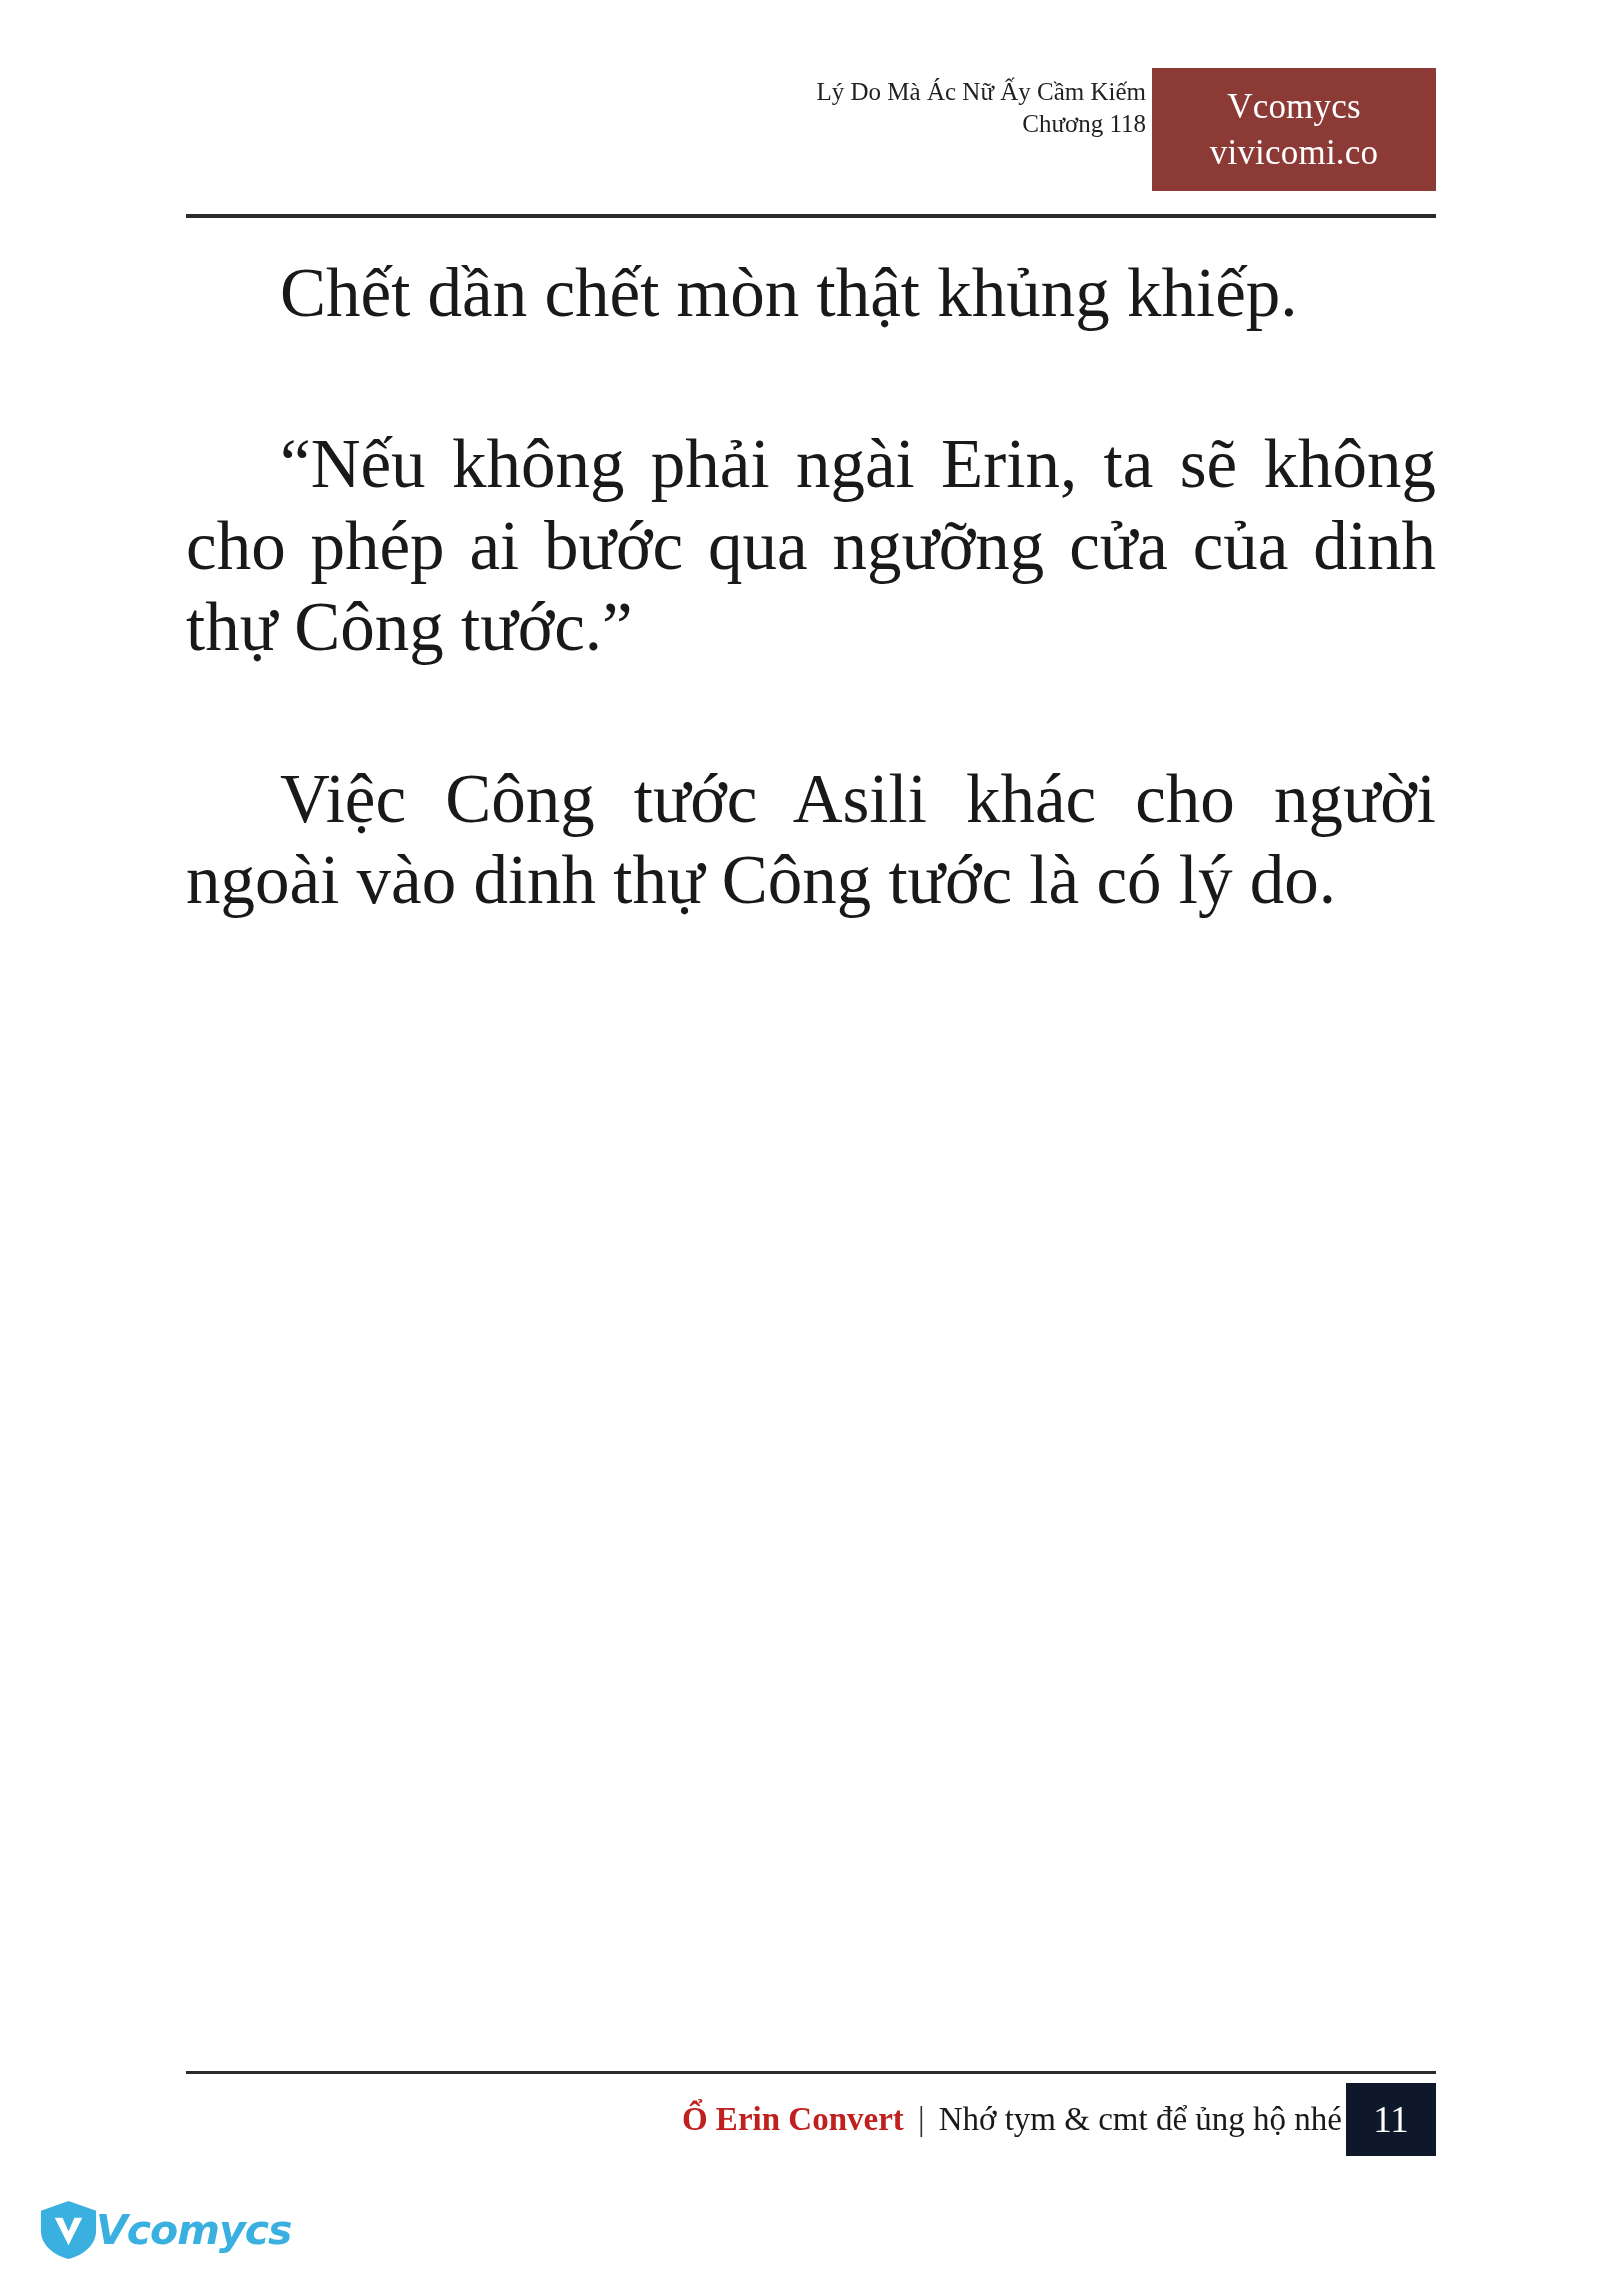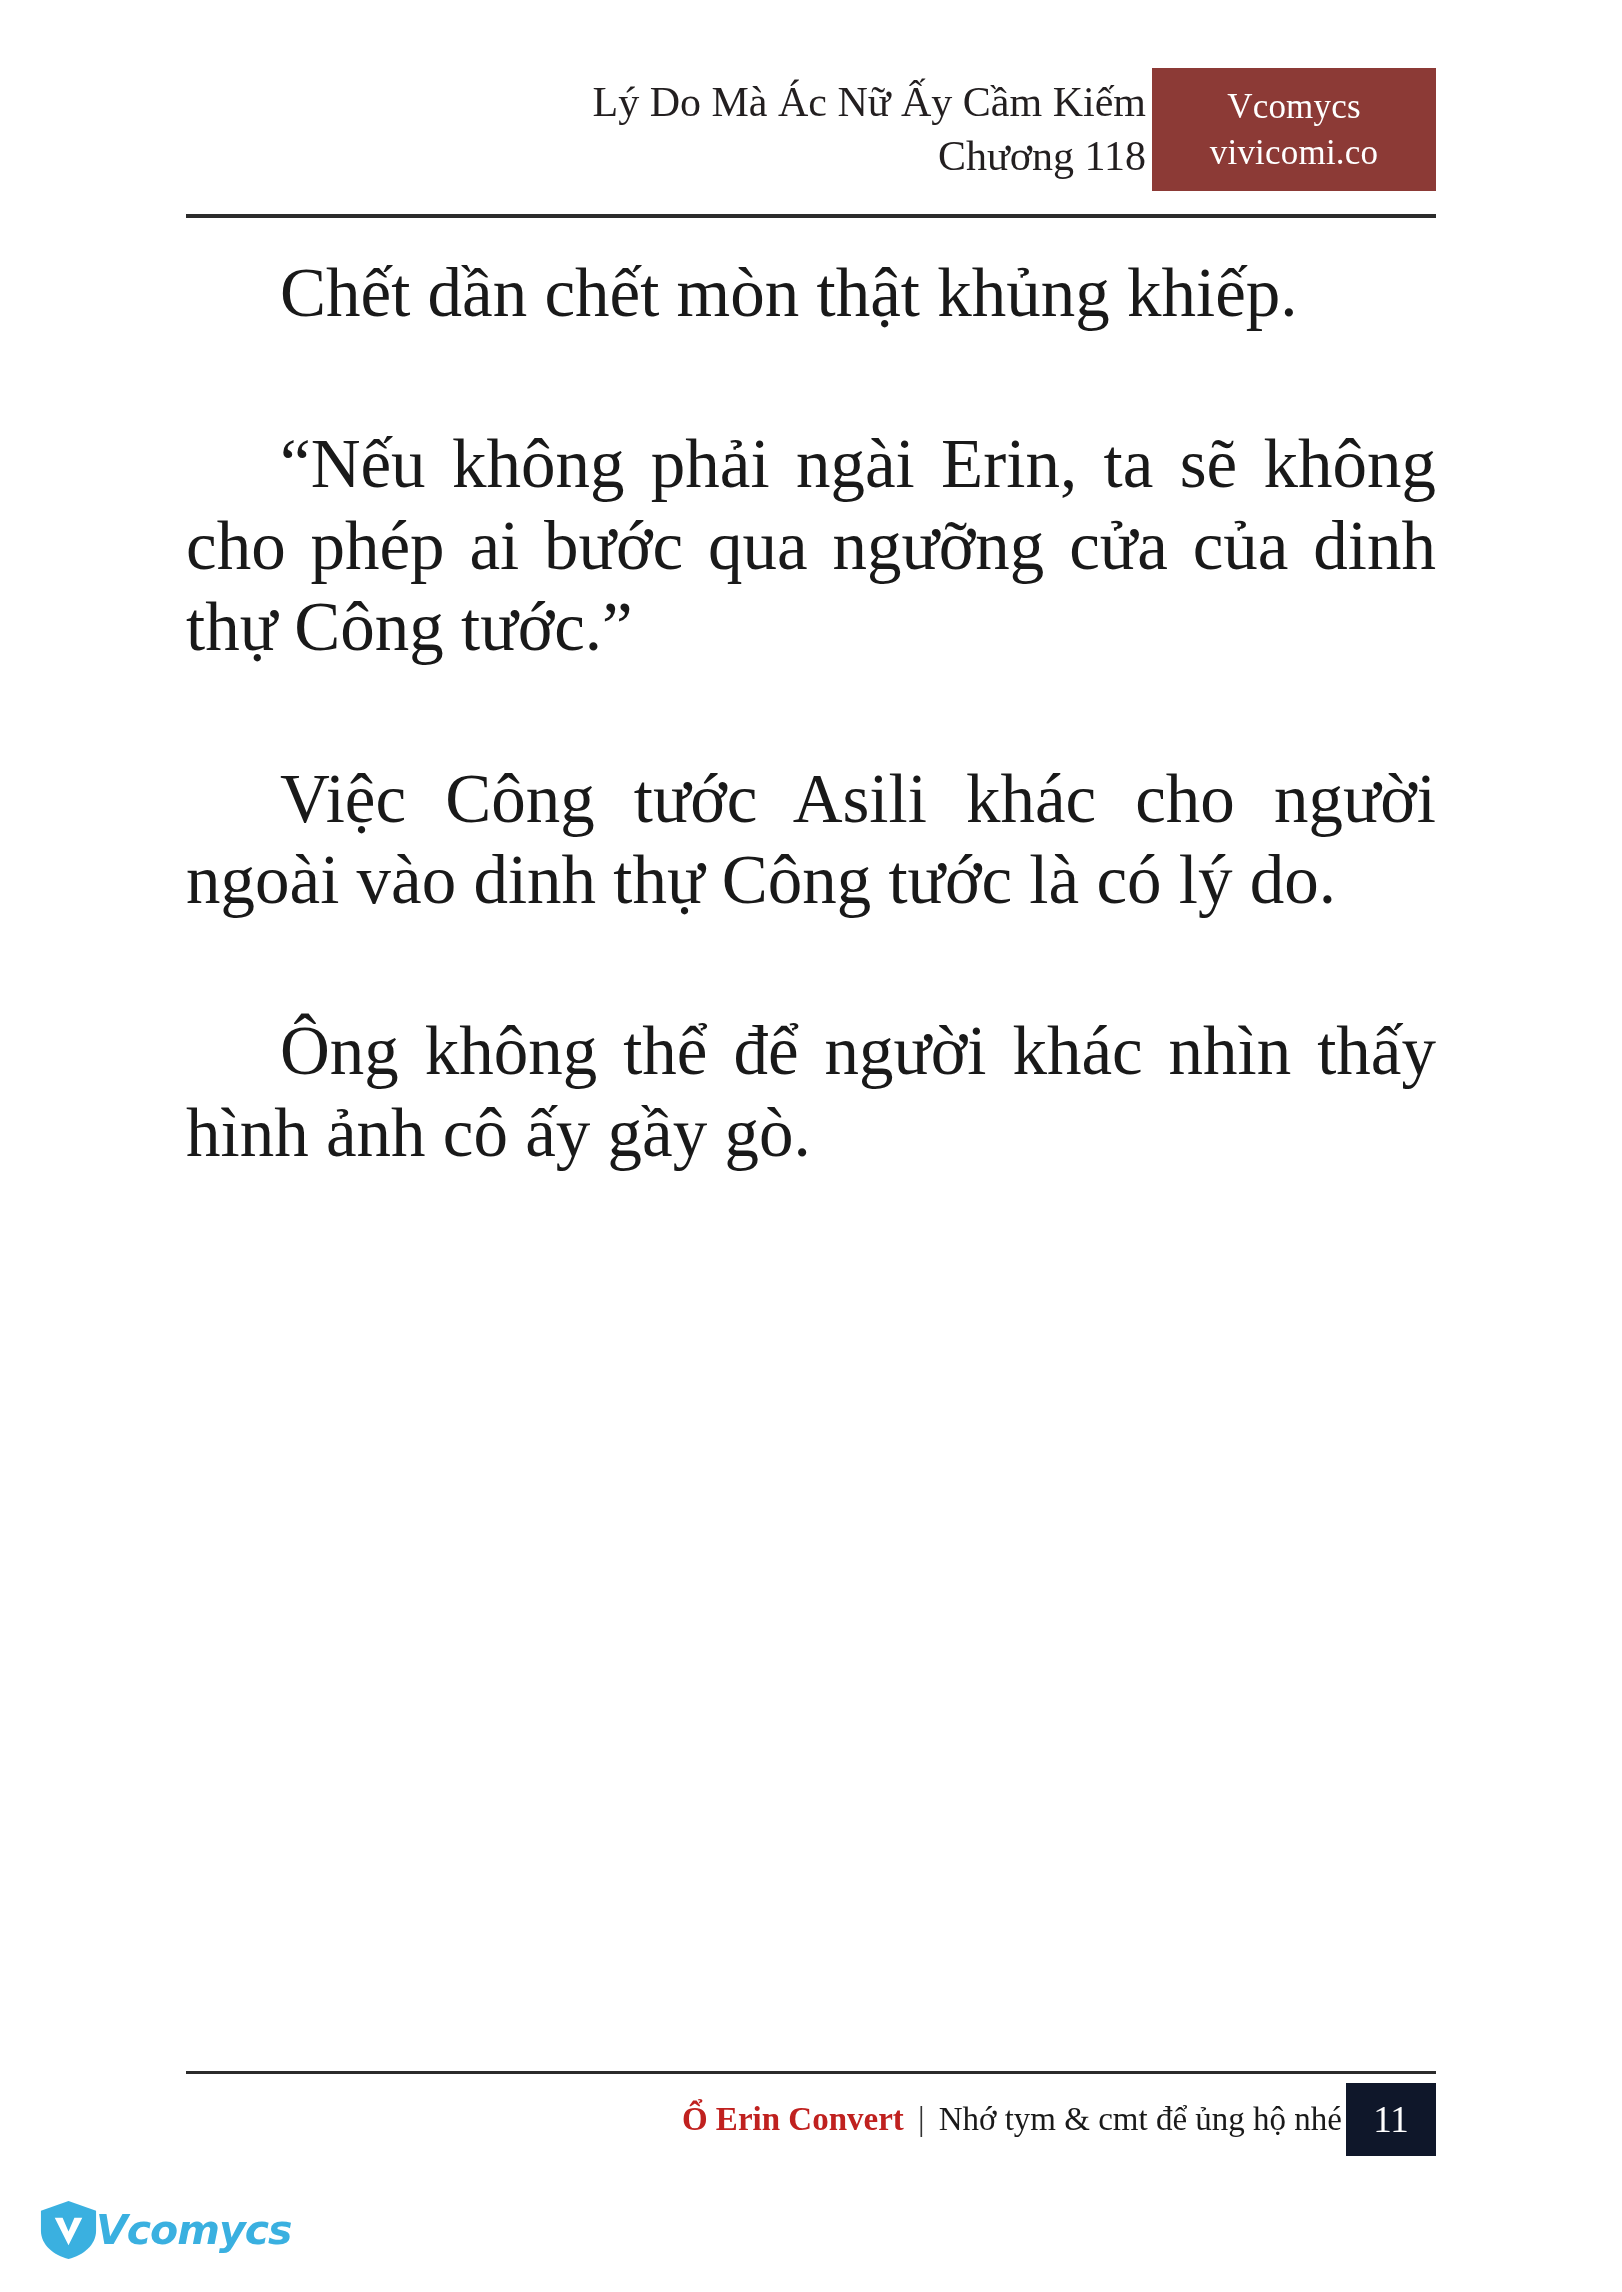--- a/index.html
+++ b/index.html
@@ -30,21 +30,21 @@
     height: 137px;
   }
   .header-titles {
     position: absolute;
     right: 290px;
     top: 0;
     text-align: right;
     line-height: 1.28;
   }
   .header-title-line {
-    font-size: 42px;
+    font-size: 25px;
     color: #231f20;
     white-space: nowrap;
   }
   .header-badge {
     position: absolute;
     right: 0px;
     top: -7.8px;
     width: 284px;
     height: 123px;
     background: #8c3a36;
@@ -176,21 +176,20 @@
       <div>Vcomycs</div>
       <div>vivicomi.co</div>
     </div>
   </div>
   <div class="header-rule"></div>
 
   <div class="content">
     <p class="para">Chết dần chết mòn thật khủng khiếp.</p>
     <p class="para">“Nếu không phải ngài Erin, ta sẽ không cho phép ai bước qua ngưỡng cửa của dinh thự Công tước.”</p>
     <p class="para">Việc Công tước Asili khác cho người ngoài vào dinh thự Công tước là có lý do.</p>
-    <p class="para">Ông không thể để người khác nhìn thấy hình ảnh cô ấy gầy gò.</p>
   </div>
 
   <div class="footer-rule"></div>
   <div class="footer">
     <div class="footer-inner">
       <span class="footer-brand">Ổ Erin Convert</span>
       <span class="footer-sep">|</span>
       <span class="footer-note">Nhớ tym &amp; cmt để ủng hộ nhé</span>
     </div>
     <div class="page-number-box">11</div>

